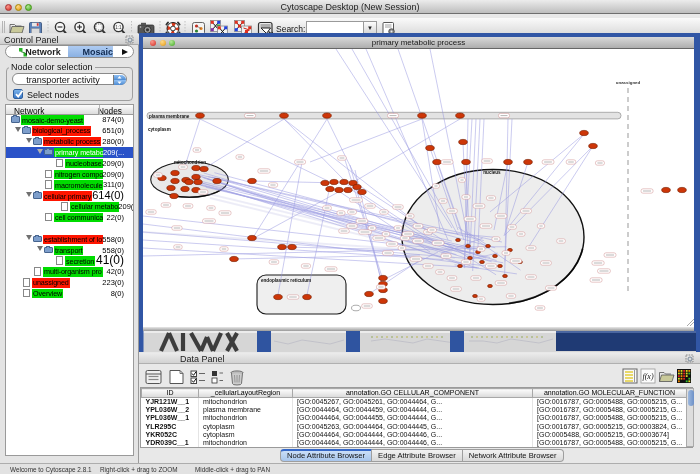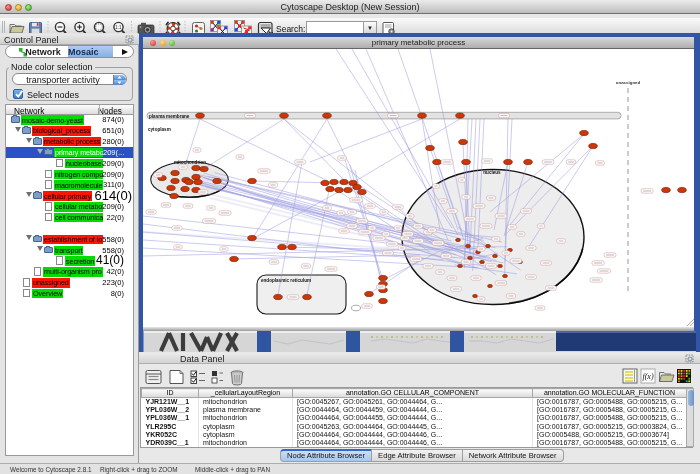--- a/index.html
+++ b/index.html
@@ -20,21 +20,21 @@
   background:linear-gradient(#d9d9d9,#aeaeae); border-bottom:1px solid #666; }
 #nettitle .t { position:absolute; width:100%; text-align:center; top:1.2px; font-size:8px; color:#1a1a1a; }
 .tl2 { position:absolute; top:2.8px; width:6px; height:6px; border-radius:50%; }
 #cpanel { position:absolute; left:0; top:33px; width:139px; height:430px; background:#e4e4e4; border-right:1px solid #9a9a9a; }
 #cptitle { position:absolute; left:0; top:1px; width:139px; height:11px; background:linear-gradient(#e9e9e9,#cfcfcf);
   border-bottom:1px solid #aaa; }
 #cptitle span { position:absolute; left:4px; top:1px; font-size:9px; color:#222; }
 #cptabs { position:absolute; left:5px; top:12px; width:129px; height:12.5px; background:#fff;
   border:1px solid #8f8f8f; border-radius:7px; overflow:hidden; }
 #mosaic { position:absolute; left:62px; top:0; width:45px; height:12.5px; background:linear-gradient(#aecbf2,#84acdf); 
-  text-align:left; font-size:9px; font-weight:bold; line-height:13px; color:#102a50; }
+  text-align:right; font-size:9px; font-weight:bold; line-height:13px; color:#102a50; }
 #nettab { position:absolute; left:12px; top:0px; width:50px; font-size:9px; font-weight:bold; line-height:13px; color:#222; text-align:center; }
 #tabarr { position:absolute; right:5px; top:3.2px; width:0; height:0; border-top:3.5px solid transparent; border-bottom:3.5px solid transparent; border-left:6px solid #111; }
 #groupbox { position:absolute; left:6px; top:34px; width:127px; height:34px; border:1px solid #9f9f9f; border-radius:4px; }
 #grouplbl { position:absolute; left:9px; top:28.5px; font-size:9px; color:#111; background:#e4e4e4; padding:0 2px; }
 #combo { position:absolute; left:12px; top:40px; width:115px; height:11.5px; background:#fff; border:1px solid #8a8a8a; border-radius:6px; }
 #combo .t { position:absolute; left:0; width:100px; text-align:center; top:0.5px; font-size:9px; color:#111; }
 #combo .sp { position:absolute; right:0px; top:0px; width:13px; height:9.5px; border-radius:0 6px 6px 0;
   background:linear-gradient(#8fc0f5,#4d8ad0); border-left:1px solid #7a7a7a; }
 #checkbox { position:absolute; left:13px; top:56px; width:9.5px; height:9.5px; border-radius:2px;
   background:linear-gradient(#7ab2ea,#3a78c8); border:1px solid #2d5f9e; }
@@ -264,23 +264,23 @@
             <span style="position:absolute;left:39.0px;top:0.5px;width:6.5px;height:8.5px;background:#fff;border:0.6px solid #888;"></span>
             <span style="position:absolute;left:48.0px;top:0.6px;max-width:49px;overflow:hidden;white-space:nowrap;background:#00dc00;color:#000;font-size:7.2px;letter-spacing:-0.1px;line-height:9px;padding:0.2px 1px;">macromolecule</span>
             <span style="position:absolute;right:9px;top:0.6px;color:#000;font-size:7.5px;line-height:9.4px;">311(0)</span>
           </div>
 <div style="position:absolute;left:0;top:189.55px;width:127px;height:10.85px;">
             <span style="position:absolute;left:20.0px;top:1.2px;width:0;height:0;border-left:3.6px solid transparent;border-right:3.6px solid transparent;border-top:5px solid #707070;"></span>
             <span style="position:absolute;left:27.0px;top:1.5px;width:9px;height:6.5px;background:#7d9ecb;border:0.5px solid #46648f;border-radius:1px;">
               <span style="position:absolute;left:0.5px;top:-2px;width:4px;height:2px;background:#7d9ecb;border:0.5px solid #46648f;border-bottom:none;border-radius:1px 1px 0 0;"></span>
             </span>
             <span style="position:absolute;left:37.0px;top:0.6px;max-width:60px;overflow:hidden;white-space:nowrap;background:#ff1500;color:#000;font-size:7.2px;letter-spacing:-0.1px;line-height:9px;padding:0.2px 1px;">cellular primary</span>
-            <span style="position:absolute;right:1px;top:0.6px;color:#000;font-size:13px;line-height:9.4px;">614(0)</span>
-          </div>
-<div style="position:absolute;left:0;top:200.40px;width:127px;height:10.85px;">
+            <span style="position:absolute;right:9px;top:0.6px;color:#000;font-size:11px;line-height:9.4px;">614(0)</span>
+          </div>
+<div style="position:absolute;left:16px;top:200.40px;width:127px;height:10.85px;">
             <span style="position:absolute;left:39.0px;top:0.5px;width:6.5px;height:8.5px;background:#fff;border:0.6px solid #888;"></span>
             <span style="position:absolute;left:48.0px;top:0.6px;max-width:49px;overflow:hidden;white-space:nowrap;background:#00dc00;color:#000;font-size:7.2px;letter-spacing:-0.1px;line-height:9px;padding:0.2px 1px;">cellular metabol</span>
             <span style="position:absolute;right:9px;top:0.6px;color:#000;font-size:7.5px;line-height:9.4px;">209(0)</span>
           </div>
 <div style="position:absolute;left:0;top:211.25px;width:127px;height:10.85px;">
             <span style="position:absolute;left:39.0px;top:0.5px;width:6.5px;height:8.5px;background:#fff;border:0.6px solid #888;"></span>
             <span style="position:absolute;left:48.0px;top:0.6px;max-width:49px;overflow:hidden;white-space:nowrap;background:#00dc00;color:#000;font-size:7.2px;letter-spacing:-0.1px;line-height:9px;padding:0.2px 1px;">cell communicat</span>
             <span style="position:absolute;right:9px;top:0.6px;color:#000;font-size:7.5px;line-height:9.4px;">22(0)</span>
           </div>
 <div style="position:absolute;left:0;top:232.95px;width:127px;height:10.85px;">

